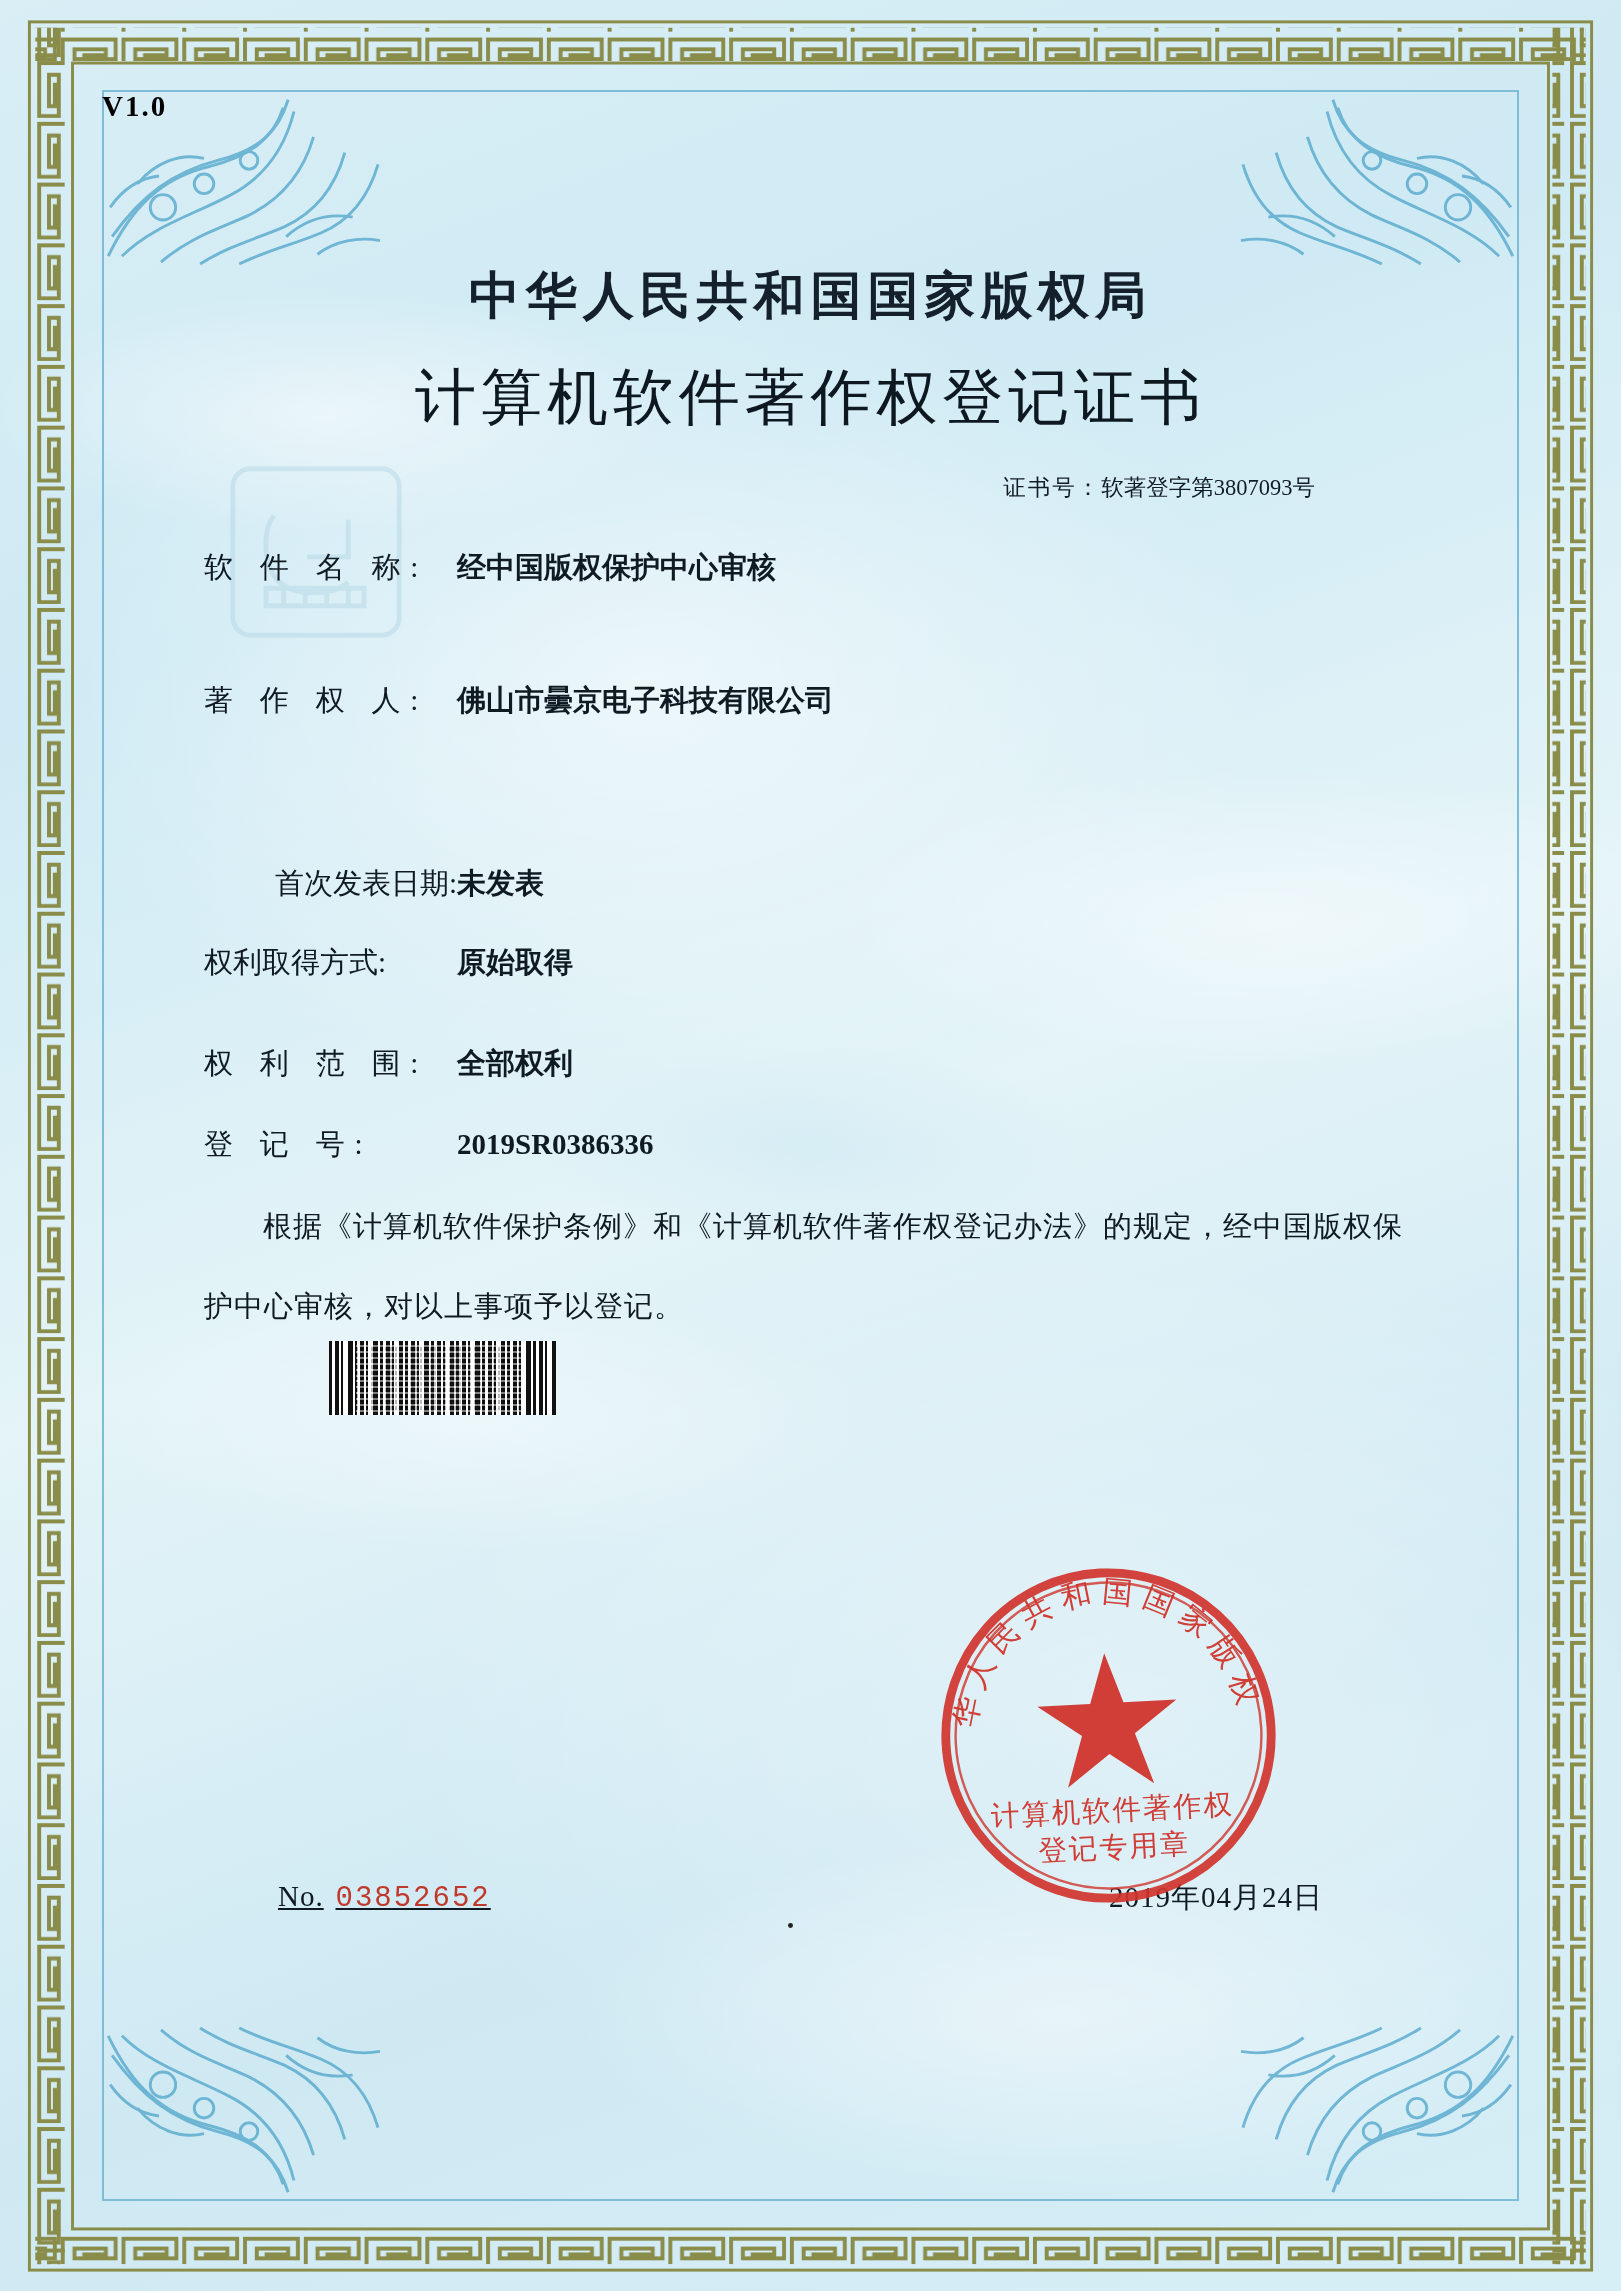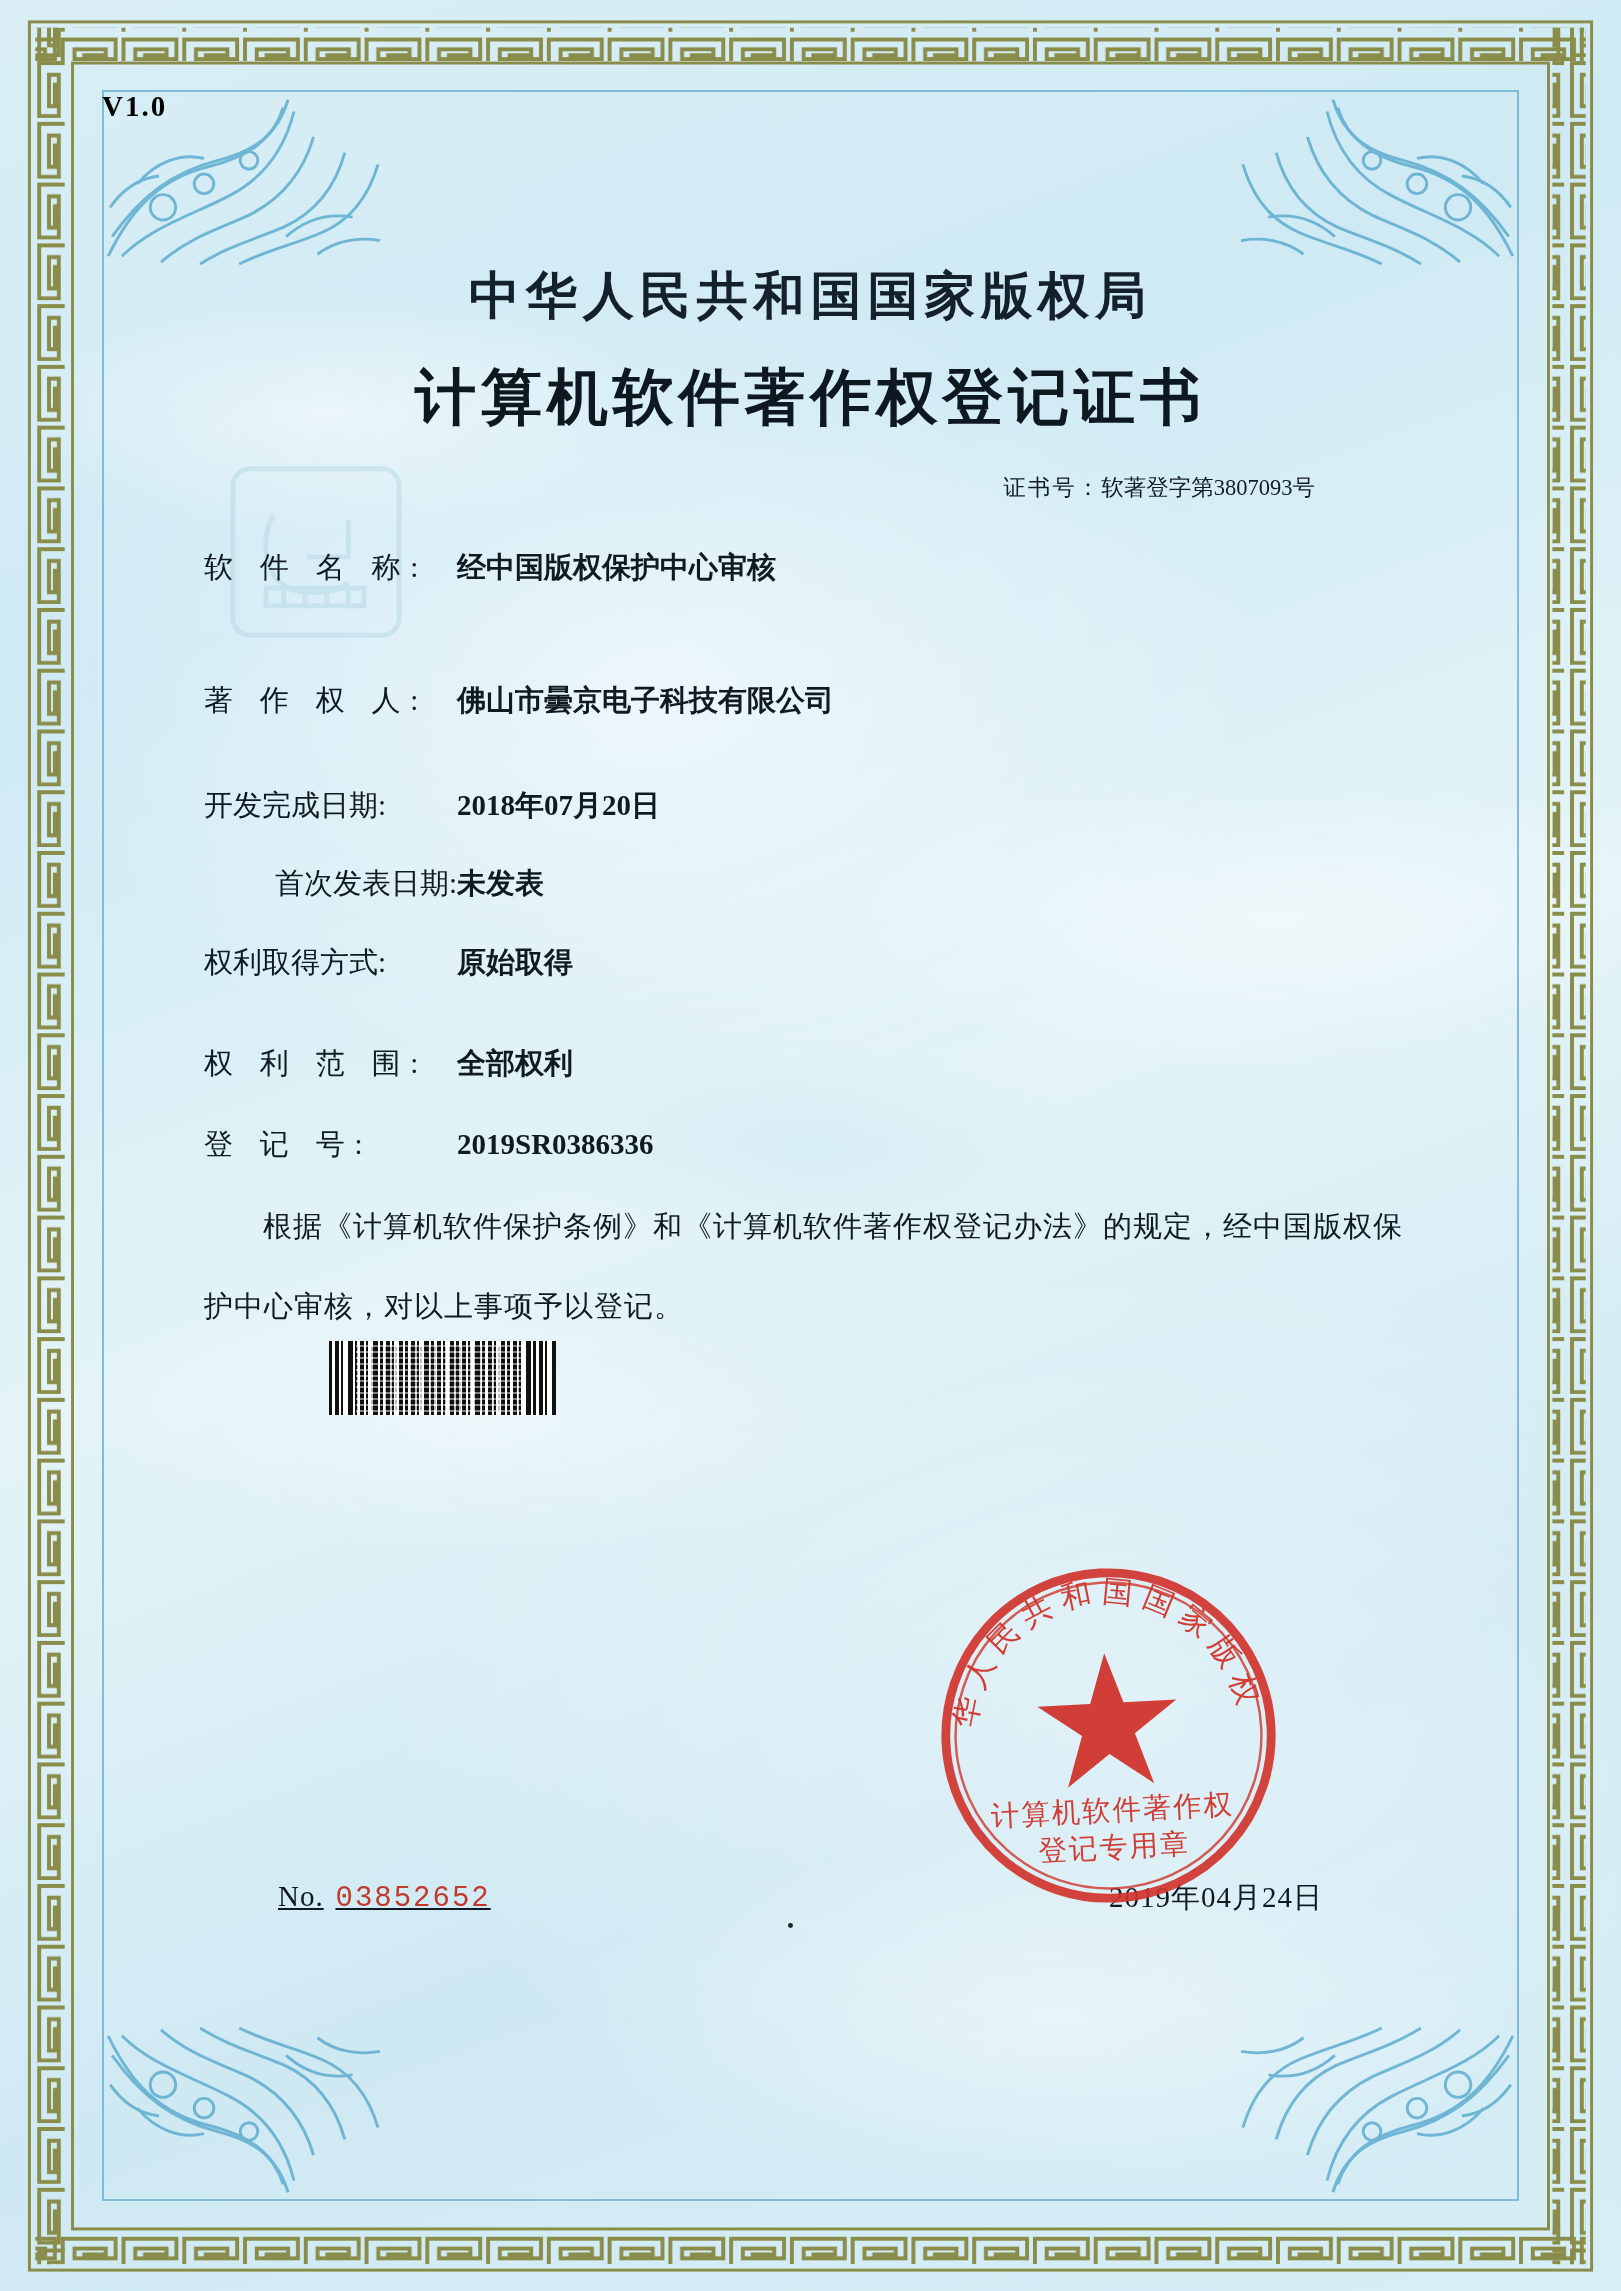--- a/index.html
+++ b/index.html
@@ -100,21 +100,21 @@
     font-family: "DejaVu Serif", "Liberation Serif", serif;
   }
   .title-sub {
     position: absolute;
     left: 0; right: 0;
     top: 267px;
     text-align: center;
     font-size: 61px;
     letter-spacing: 4.9px;
     color: #0d1820;
-    font-weight: 700;
+    font-weight: 400;
     font-family: "DejaVu Serif", "Liberation Serif", serif;
   }
 
   .cert-no {
     position: absolute;
     right: 204px;
     top: 382px;
     font-size: 22.5px;
     color: #111c24;
     letter-spacing: 1px;
@@ -358,23 +358,20 @@
 
     <div class="field f-name spaced">
       <span class="flabel">软 件 名 称:</span><span class="fvalue">经中国版权保护中心审核</span>
     </div>
     <div class="f-name-2">V1.0</div>
 
     <div class="field f-owner spaced">
       <span class="flabel">著 作 权 人:</span><span class="fvalue">佛山市曇京电子科技有限公司</span>
     </div>
 
-    <div class="field f-dev">
-      <span class="flabel">开发完成日期:</span><span class="fvalue">2018年07月20日</span>
-    </div>
 
     <div class="field f-pub">
       <span class="flabel">首次发表日期:</span><span class="fvalue">未发表</span>
     </div>
 
     <div class="field f-acq">
       <span class="flabel">权利取得方式:</span><span class="fvalue">原始取得</span>
     </div>
 
     <div class="field f-scope spaced">

